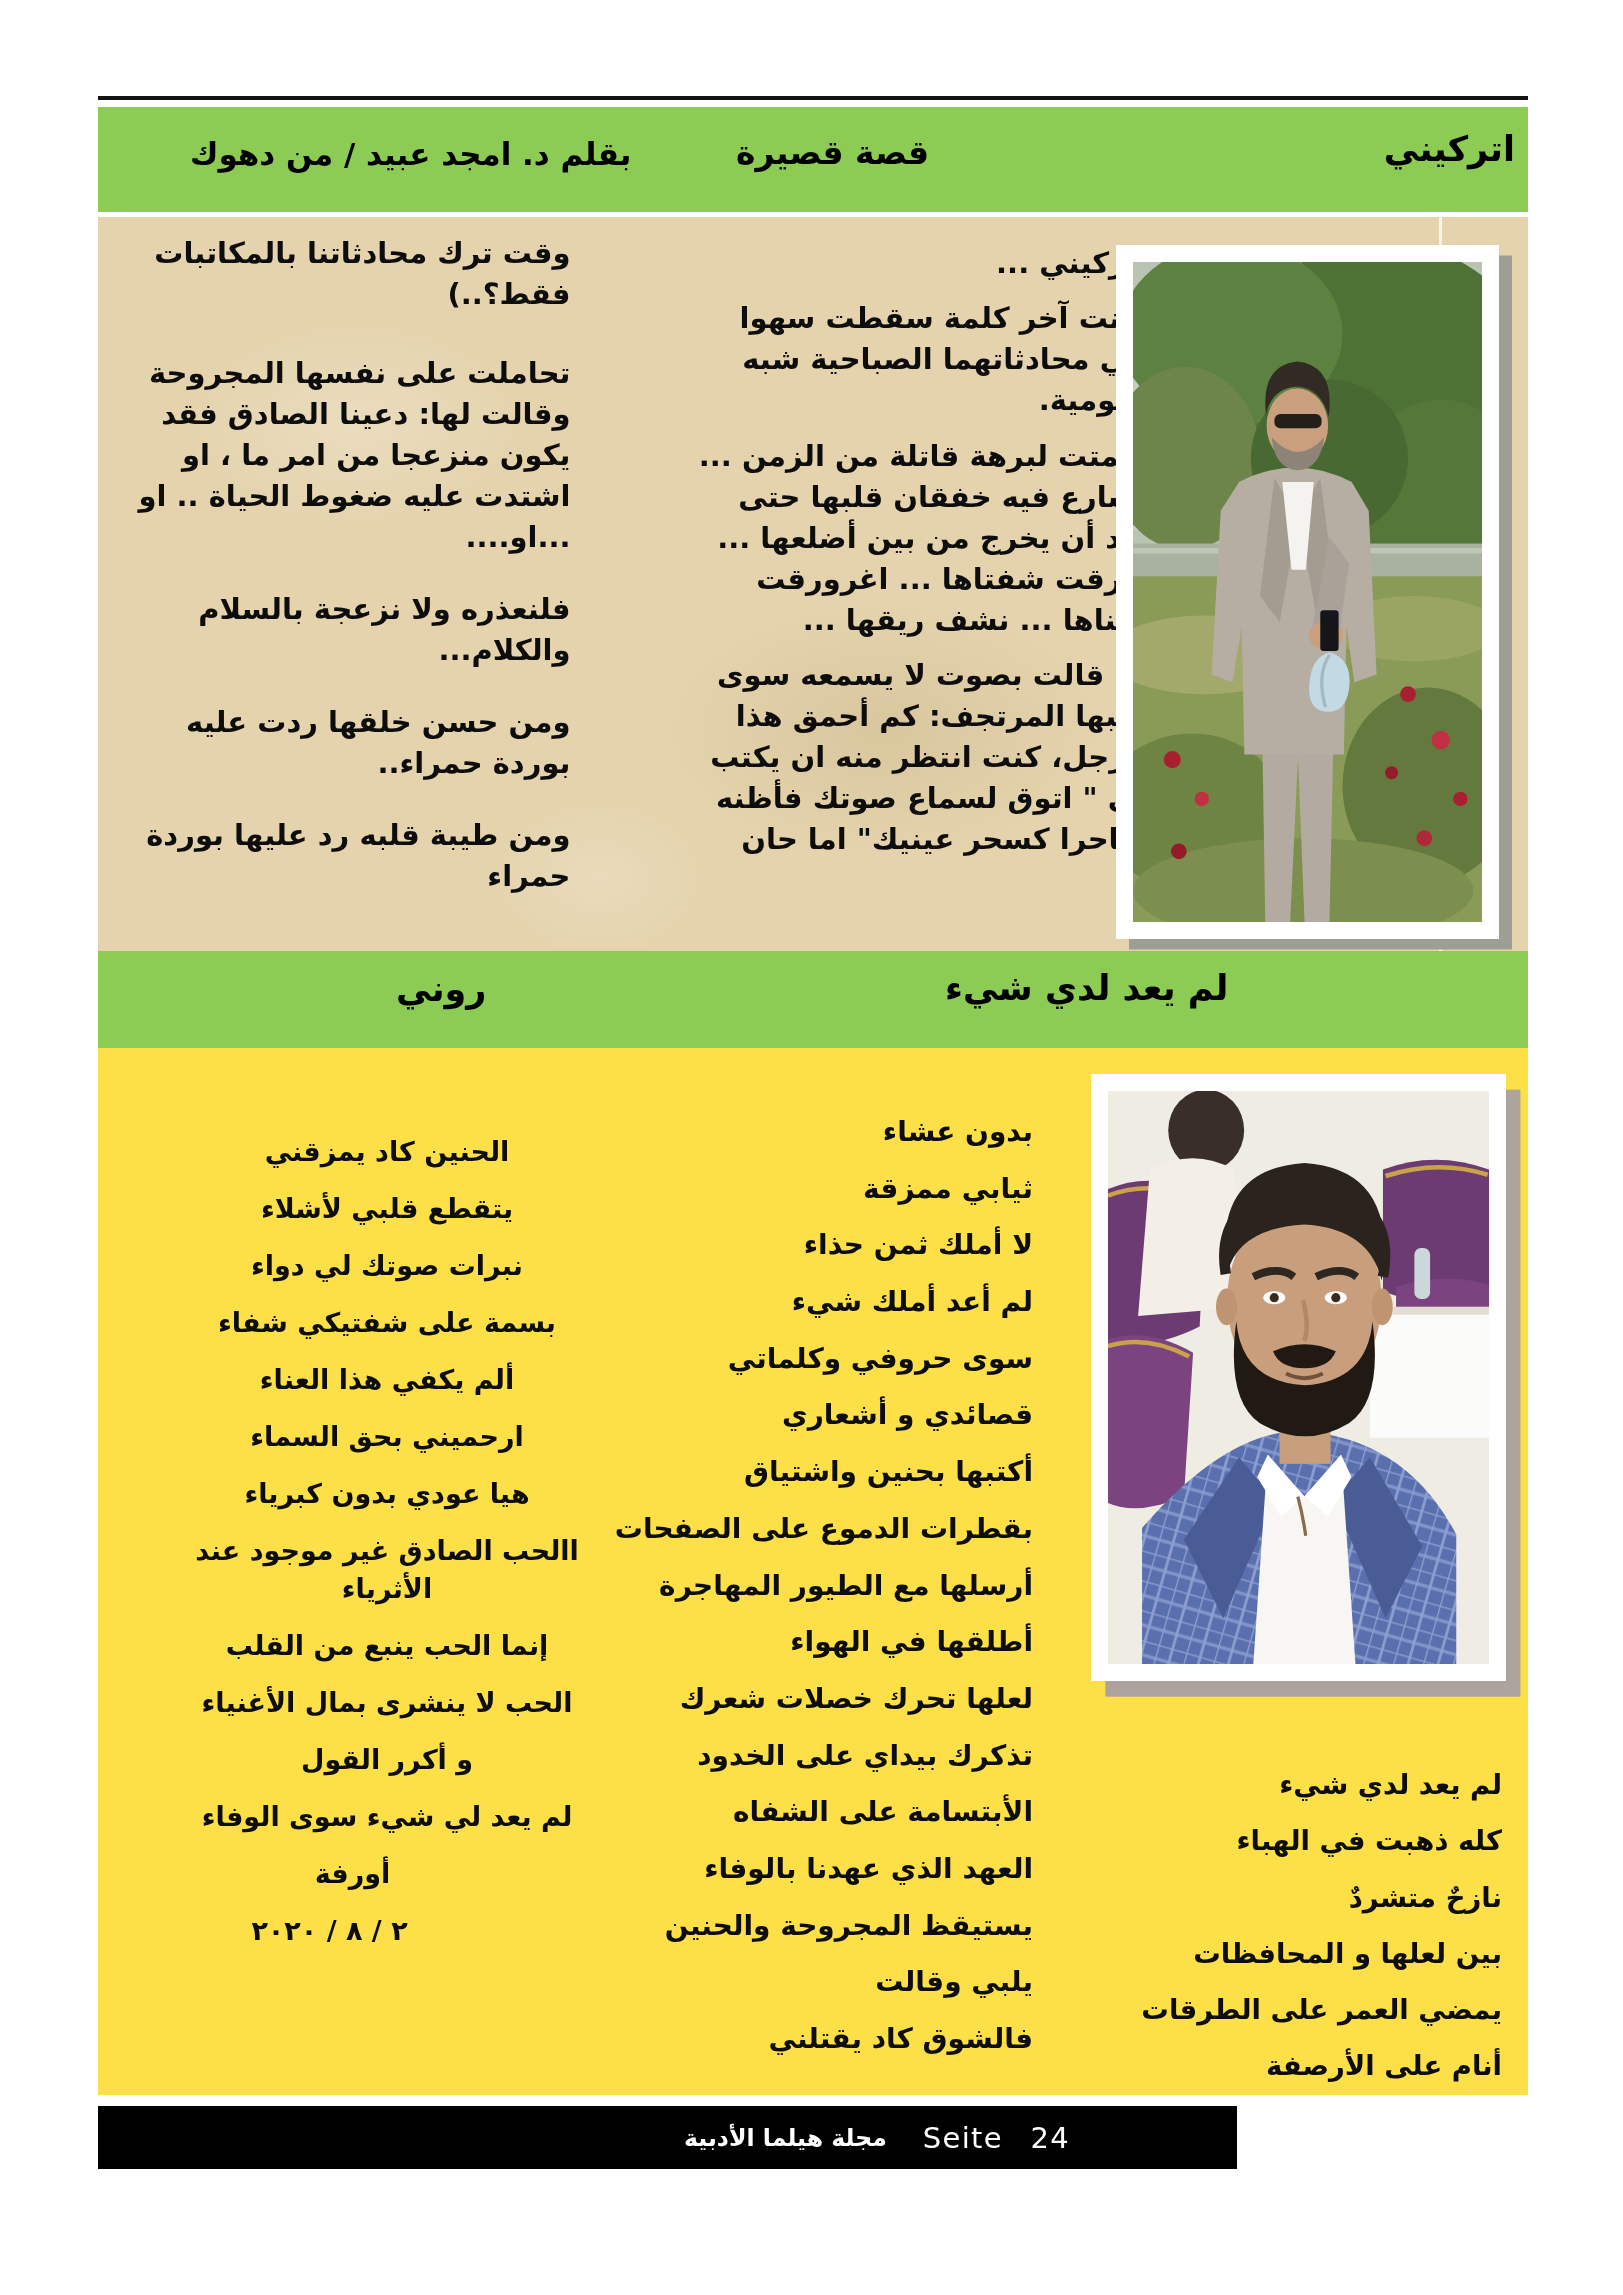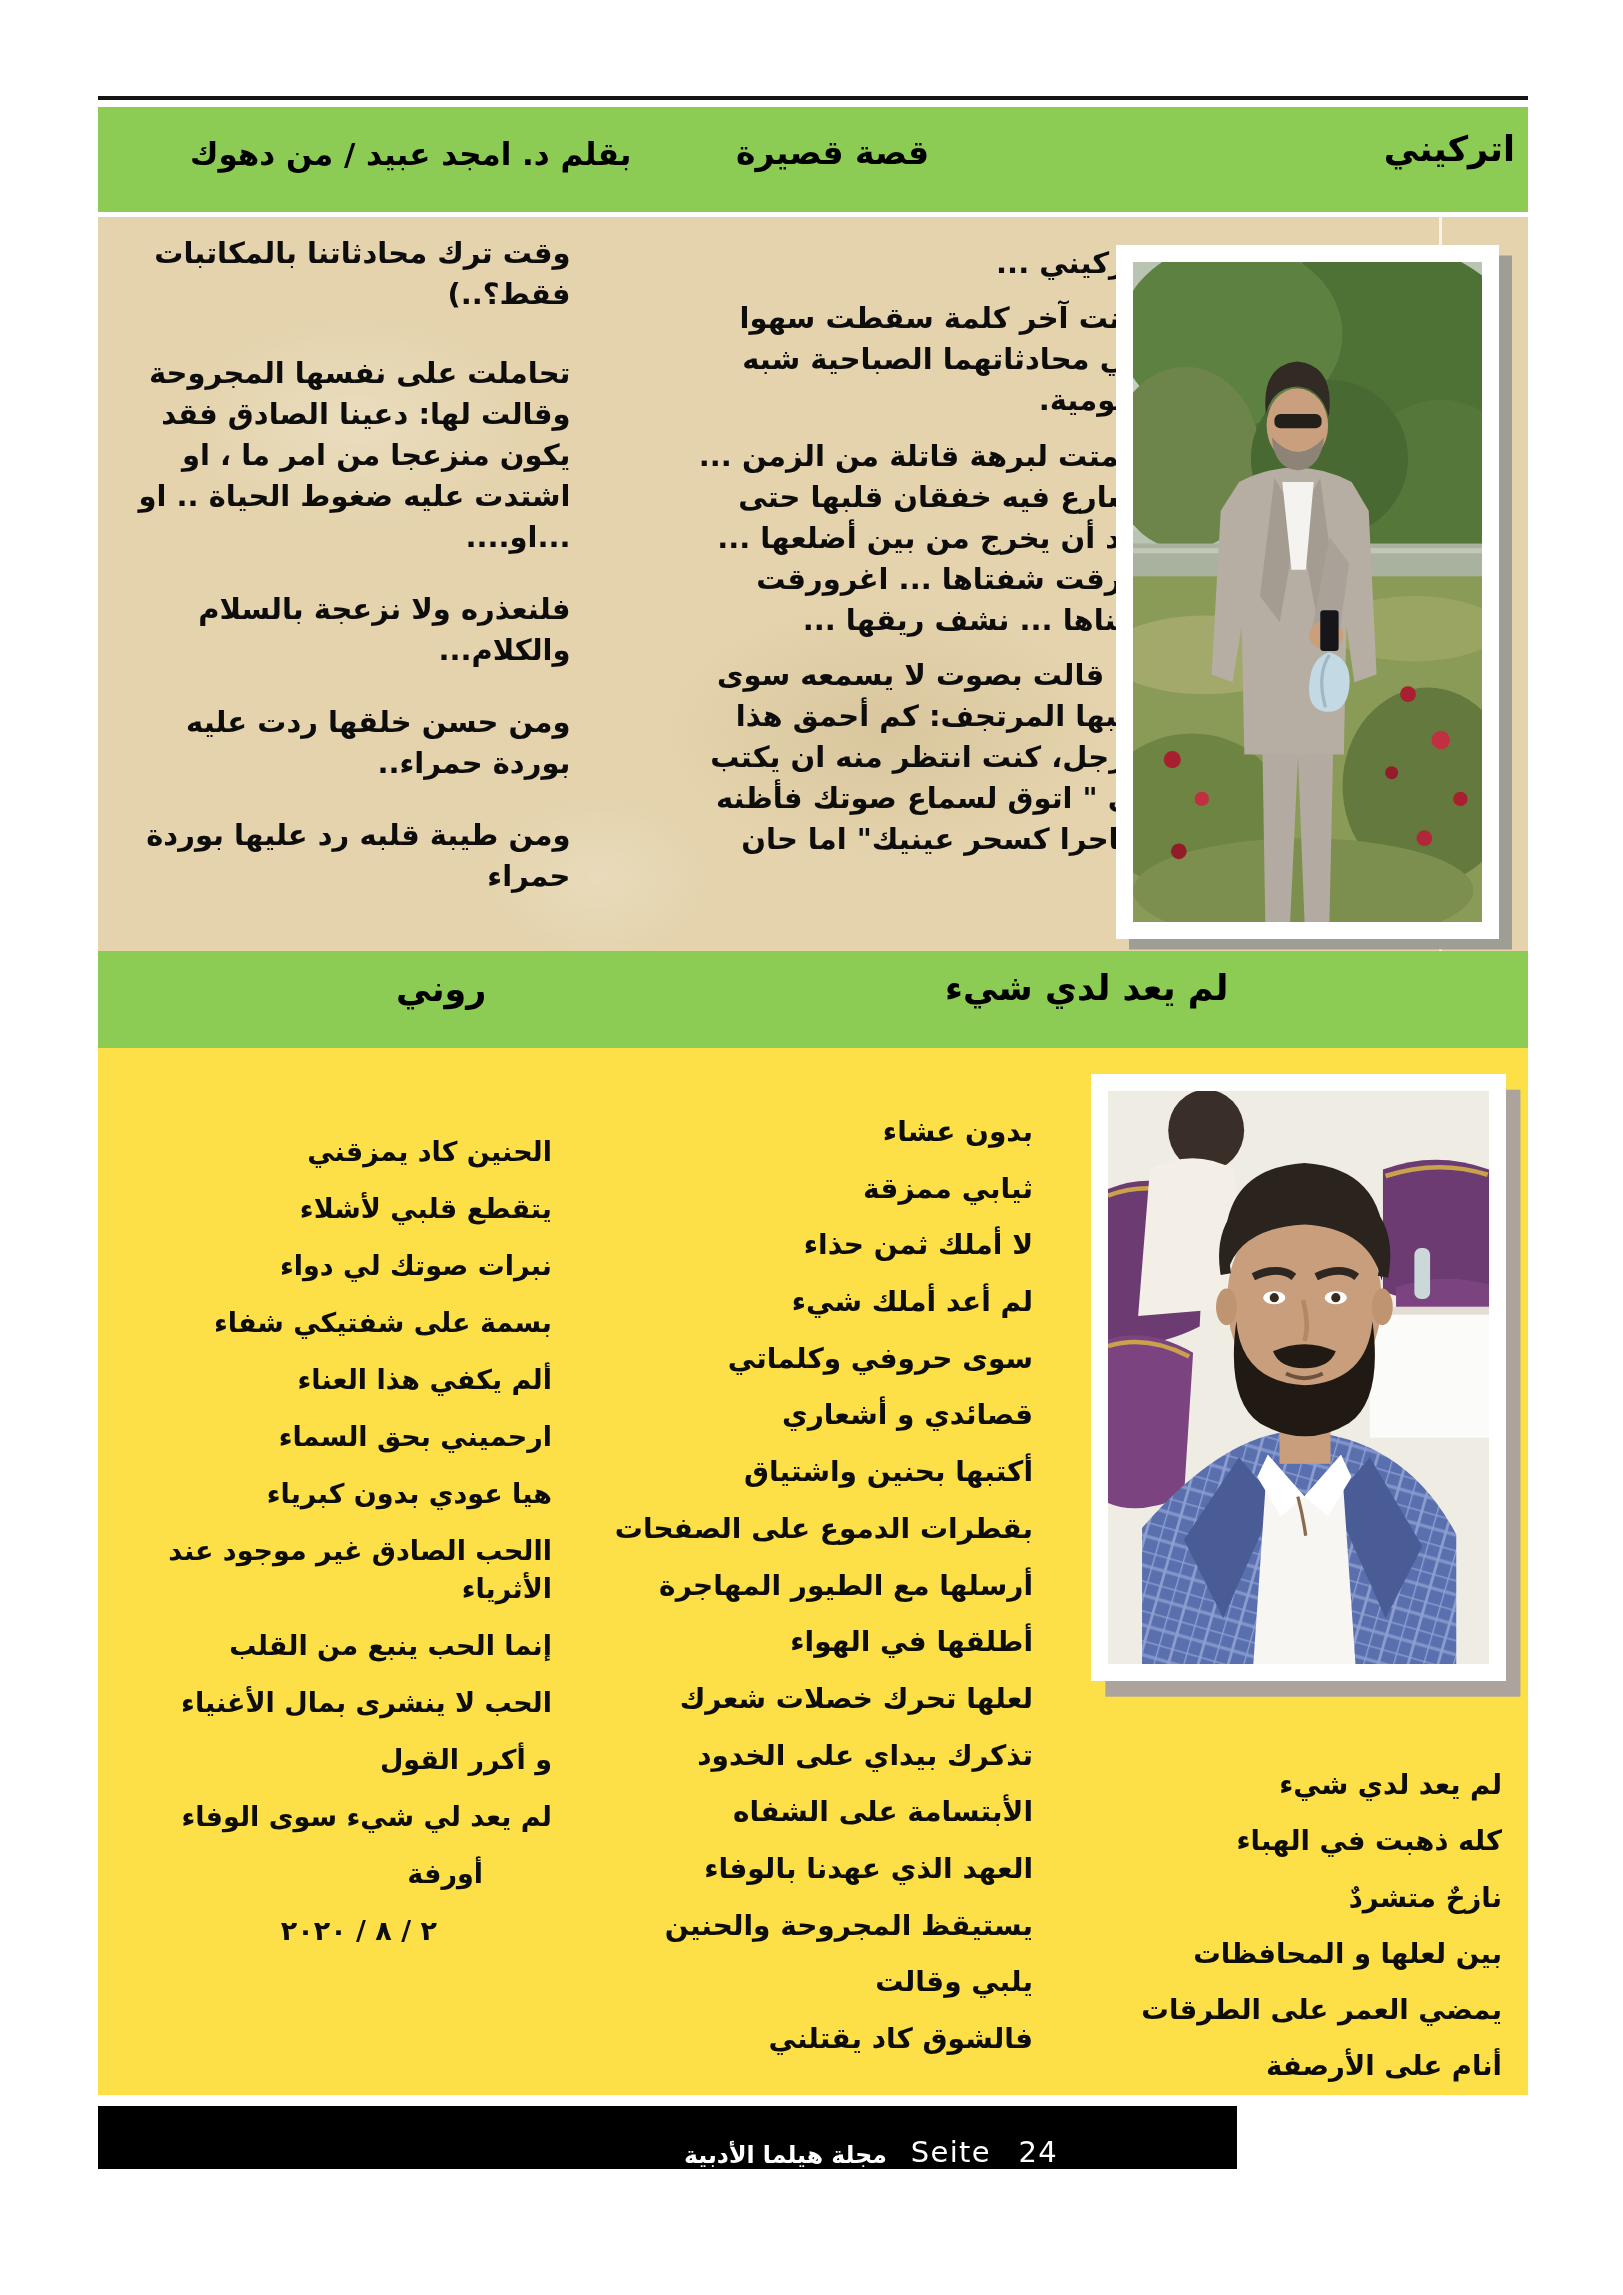--- a/index.html
+++ b/index.html
@@ -37,29 +37,29 @@
   .photo{position:absolute;background:#ffffff;padding:17px;box-sizing:border-box;}
   .photo svg{width:100%;height:100%;display:block;}
   .photo1{left:1018px;top:27.5px;width:383px;height:694px;box-shadow:13px 10.5px 0 #9e9e94;z-index:2;}
 
   .poembg{left:98px;top:1048px;width:1430px;height:1047px;background:#fde047;}
   .photo2{left:993px;top:26px;width:415px;height:607px;box-shadow:14.4px 15.7px 0 #aba39c;}
 
   .poem-line{margin:0;}
   .poem-col-middle{position:absolute;right:495px;top:63px;width:432px;font-size:28px;line-height:41px;}
   .poem-col-middle .poem-line{margin-bottom:15.7px;}
-  .poem-col-left{position:absolute;right:976px;top:85px;width:458px;font-size:27px;line-height:38px;}
+  .poem-col-left{position:absolute;right:912px;top:85px;width:458px;font-size:27px;line-height:38px;text-align:center;}
   .poem-col-left .poem-line{margin-bottom:19px;}
   .poem-col-left .indent1{margin-left:0;margin-right:69px;}
   .poem-col-left .indent2{margin-right:115px;}
   .poem-col-right{position:absolute;right:26px;top:717px;width:406px;font-size:27.5px;line-height:38px;}
   .poem-col-right .poem-line{margin-bottom:18.3px;}
 
   .footer{left:98px;top:2106px;width:1139px;height:63px;background:#000000;}
-  .footer-inner{position:absolute;left:586px;top:0;height:100%;display:flex;align-items:flex-end;gap:24px;direction:ltr;}
+  .footer-inner{position:absolute;left:586px;top:0;height:100%;display:flex;align-items:center;gap:36px;direction:ltr;}
   .footer-mag{color:#ffffff;font-size:23.6px;font-weight:bold;direction:rtl;white-space:nowrap;}
   .footer-page{color:#ffffff;font-size:29px;font-weight:normal;word-spacing:17px;letter-spacing:1.3px;white-space:nowrap;}
 </style>
 </head>
 <body>
 
 <div class="page">
 
   <div class="abs topline"></div>
 

